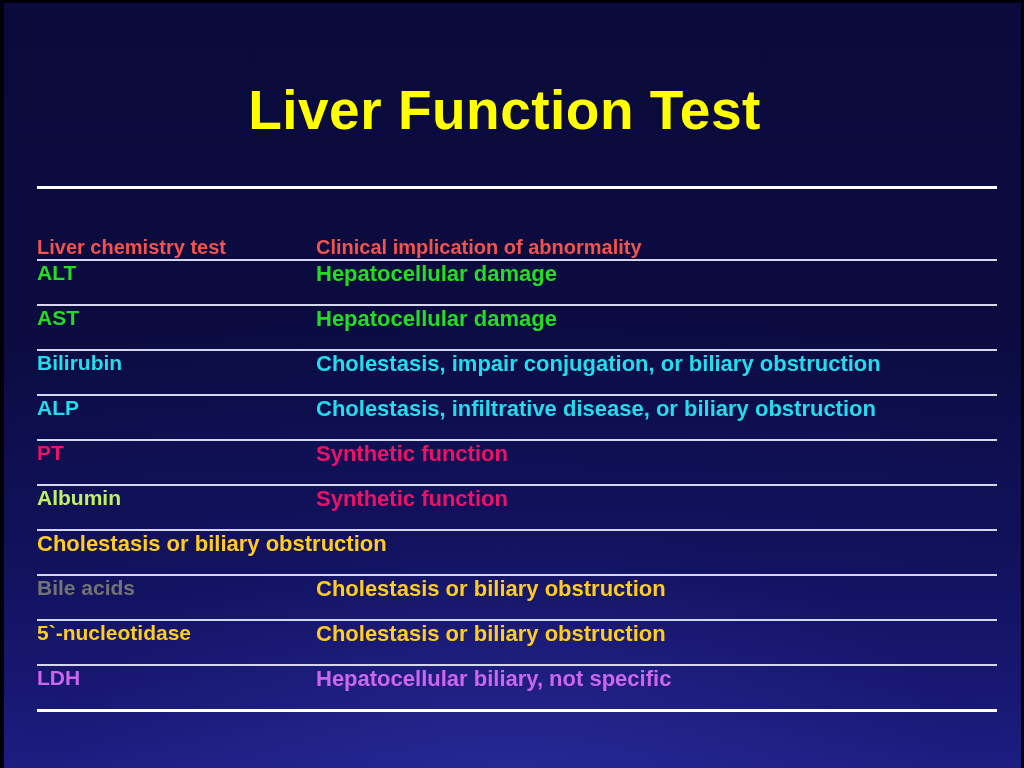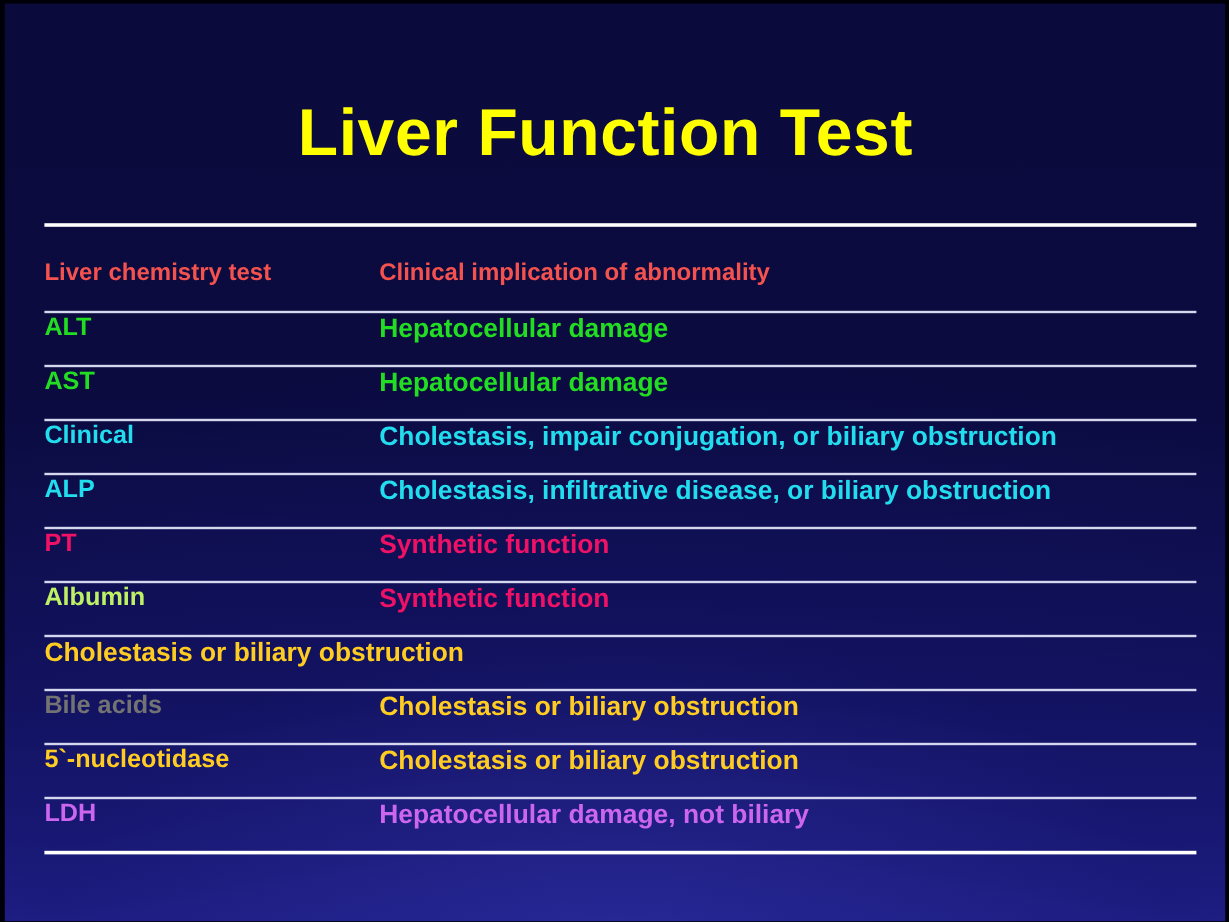--- a/index.html
+++ b/index.html
@@ -61,21 +61,21 @@
     height: 2px;
     background: #d5d7ee;
   }
   .row {
     position: relative;
     display: flex;
     height: 43px;
   }
   .row.header-row {
     height: 70px;
-    align-items: center;
+    align-items: flex-end;
     padding-top: 6px;
     box-sizing: border-box;
   }
   .cell-test {
     width: 279px;
     flex: 0 0 279px;
     font-size: 21px;
     font-weight: bold;
     white-space: nowrap;
   }
@@ -113,21 +113,21 @@
     </div>
 
     <div class="rule soft"></div>
     <div class="row">
       <div class="cell-test" style="color: rgb(34, 221, 34);">AST</div>
       <div class="cell-impl" style="color: rgb(34, 221, 34);">Hepatocellular damage</div>
     </div>
 
     <div class="rule soft"></div>
     <div class="row">
-      <div class="cell-test" style="color: rgb(34, 221, 238);">Clinical</div>
+      <div class="cell-test" style="color: rgb(34, 221, 238);">Bilirubin</div>
       <div class="cell-impl" style="color: rgb(34, 221, 238);">Cholestasis, impair conjugation, or biliary obstruction</div>
     </div>
 
     <div class="rule soft"></div>
     <div class="row">
       <div class="cell-test" style="color: rgb(34, 221, 238);">ALP</div>
       <div class="cell-impl" style="color: rgb(34, 221, 238);">Cholestasis, infiltrative disease, or biliary obstruction</div>
     </div>
 
     <div class="rule soft"></div>
@@ -155,18 +155,18 @@
 
     <div class="rule soft"></div>
     <div class="row">
       <div class="cell-test" style="color: rgb(255, 204, 34);">5`-nucleotidase</div>
       <div class="cell-impl" style="color: rgb(255, 204, 34);">Cholestasis or biliary obstruction</div>
     </div>
 
     <div class="rule soft"></div>
     <div class="row">
       <div class="cell-test" style="color: rgb(204, 102, 238);">LDH</div>
-      <div class="cell-impl" style="color: rgb(204, 102, 238);">Hepatocellular damage, not biliary</div>
+      <div class="cell-impl" style="color: rgb(204, 102, 238);">Hepatocellular biliary, not specific</div>
     </div>
 
     <div class="rule thick"></div>
   </div>
 </div>
 
 </body></html>

